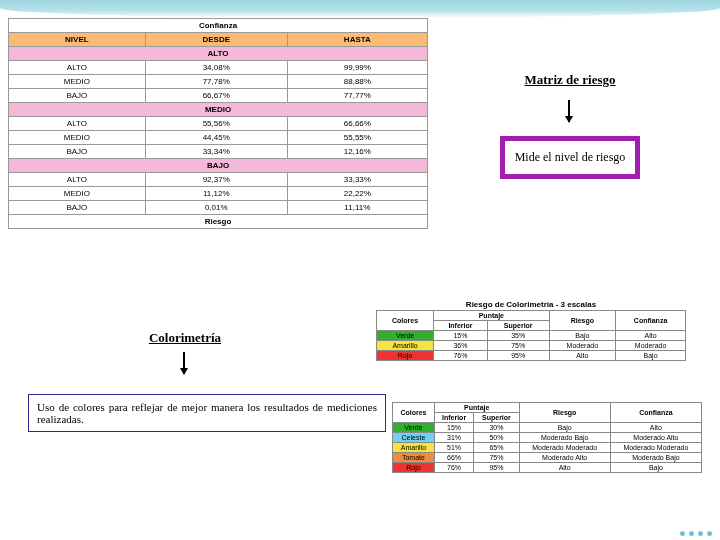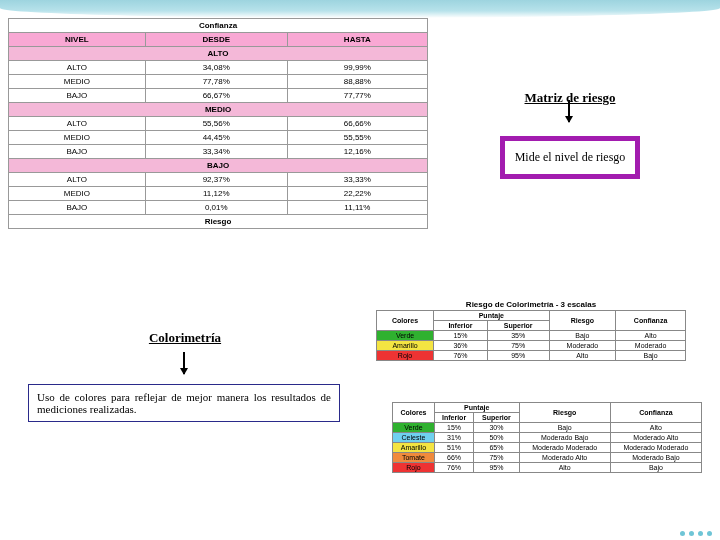--- a/index.html
+++ b/index.html
@@ -31,21 +31,21 @@
   table.main {
     border-collapse: collapse;
     width: 100%;
     font-size: 8px;
   }
   table.main th, table.main td {
     border: 1px solid #999;
     padding: 2px 4px;
     text-align: center;
   }
-  table.main th { font-weight: bold; background: #f9a8d4; }
+  table.main th { font-weight: bold; background: #fdba74; }
   .hdr-title { font-weight: bold; background: #fff; text-align: center; }
   .pink { background: #f4b8d8; font-weight: bold; }
   .row-head { text-align: left; padding-left: 8px; }
   .riesgo-row { font-weight: bold; background: #fff; text-align: center; }
 
   .box {
     position: absolute;
     border: 5px solid #a21caf;
     background: #fff;
     padding: 9px 8px;
@@ -186,27 +186,27 @@
         </tr>
       </tbody>
     <tbody>
         <tr>
           <td colspan="3" class="riesgo-row">Riesgo</td>
         </tr>
   </tbody>
     </table>
 </div>
 
-<div class="title-h" style="left:490px; top:90px; width:160px;text-align:center;">Matriz de riesgo</div>
+<div class="title-h" style="left:490px; top:72px; width:160px;text-align:center;">Matriz de riesgo</div>
 <div class="arrow" style="left:568px; top:100px; height:22px;"></div>
 <div class="box" style="left:500px; top:136px; width:140px;">Mide el nivel de riesgo</div>
 
 <div class="title-h" style="left:115px; top:330px; width:140px;">Colorimetría</div>
 <div class="arrow" style="left:183px; top:352px; height:22px;"></div>
-<div class="desc-box" style="left:28px; top:384px; width:312px;font-family:Liberation Serif, serif;">Uso de colores para reflejar de mejor manera los resultados de mediciones realizadas.</div>
+<div class="desc-box" style="left:28px; top:394px; width:358px;font-family:Liberation Serif, serif;">Uso de colores para reflejar de mejor manera los resultados de mediciones realizadas.</div>
 
 <div class="small-table" style="left:376px; top:300px; width:310px;">
   <div class="cap">Riesgo de Colorimetría - 3 escalas</div>
   <table>
     <tbody>
         <tr>
       <th rowspan="2">Colores</th>
       <th colspan="2">Puntaje</th>
       <th rowspan="2">Riesgo</th>
       <th rowspan="2">Confianza</th>

